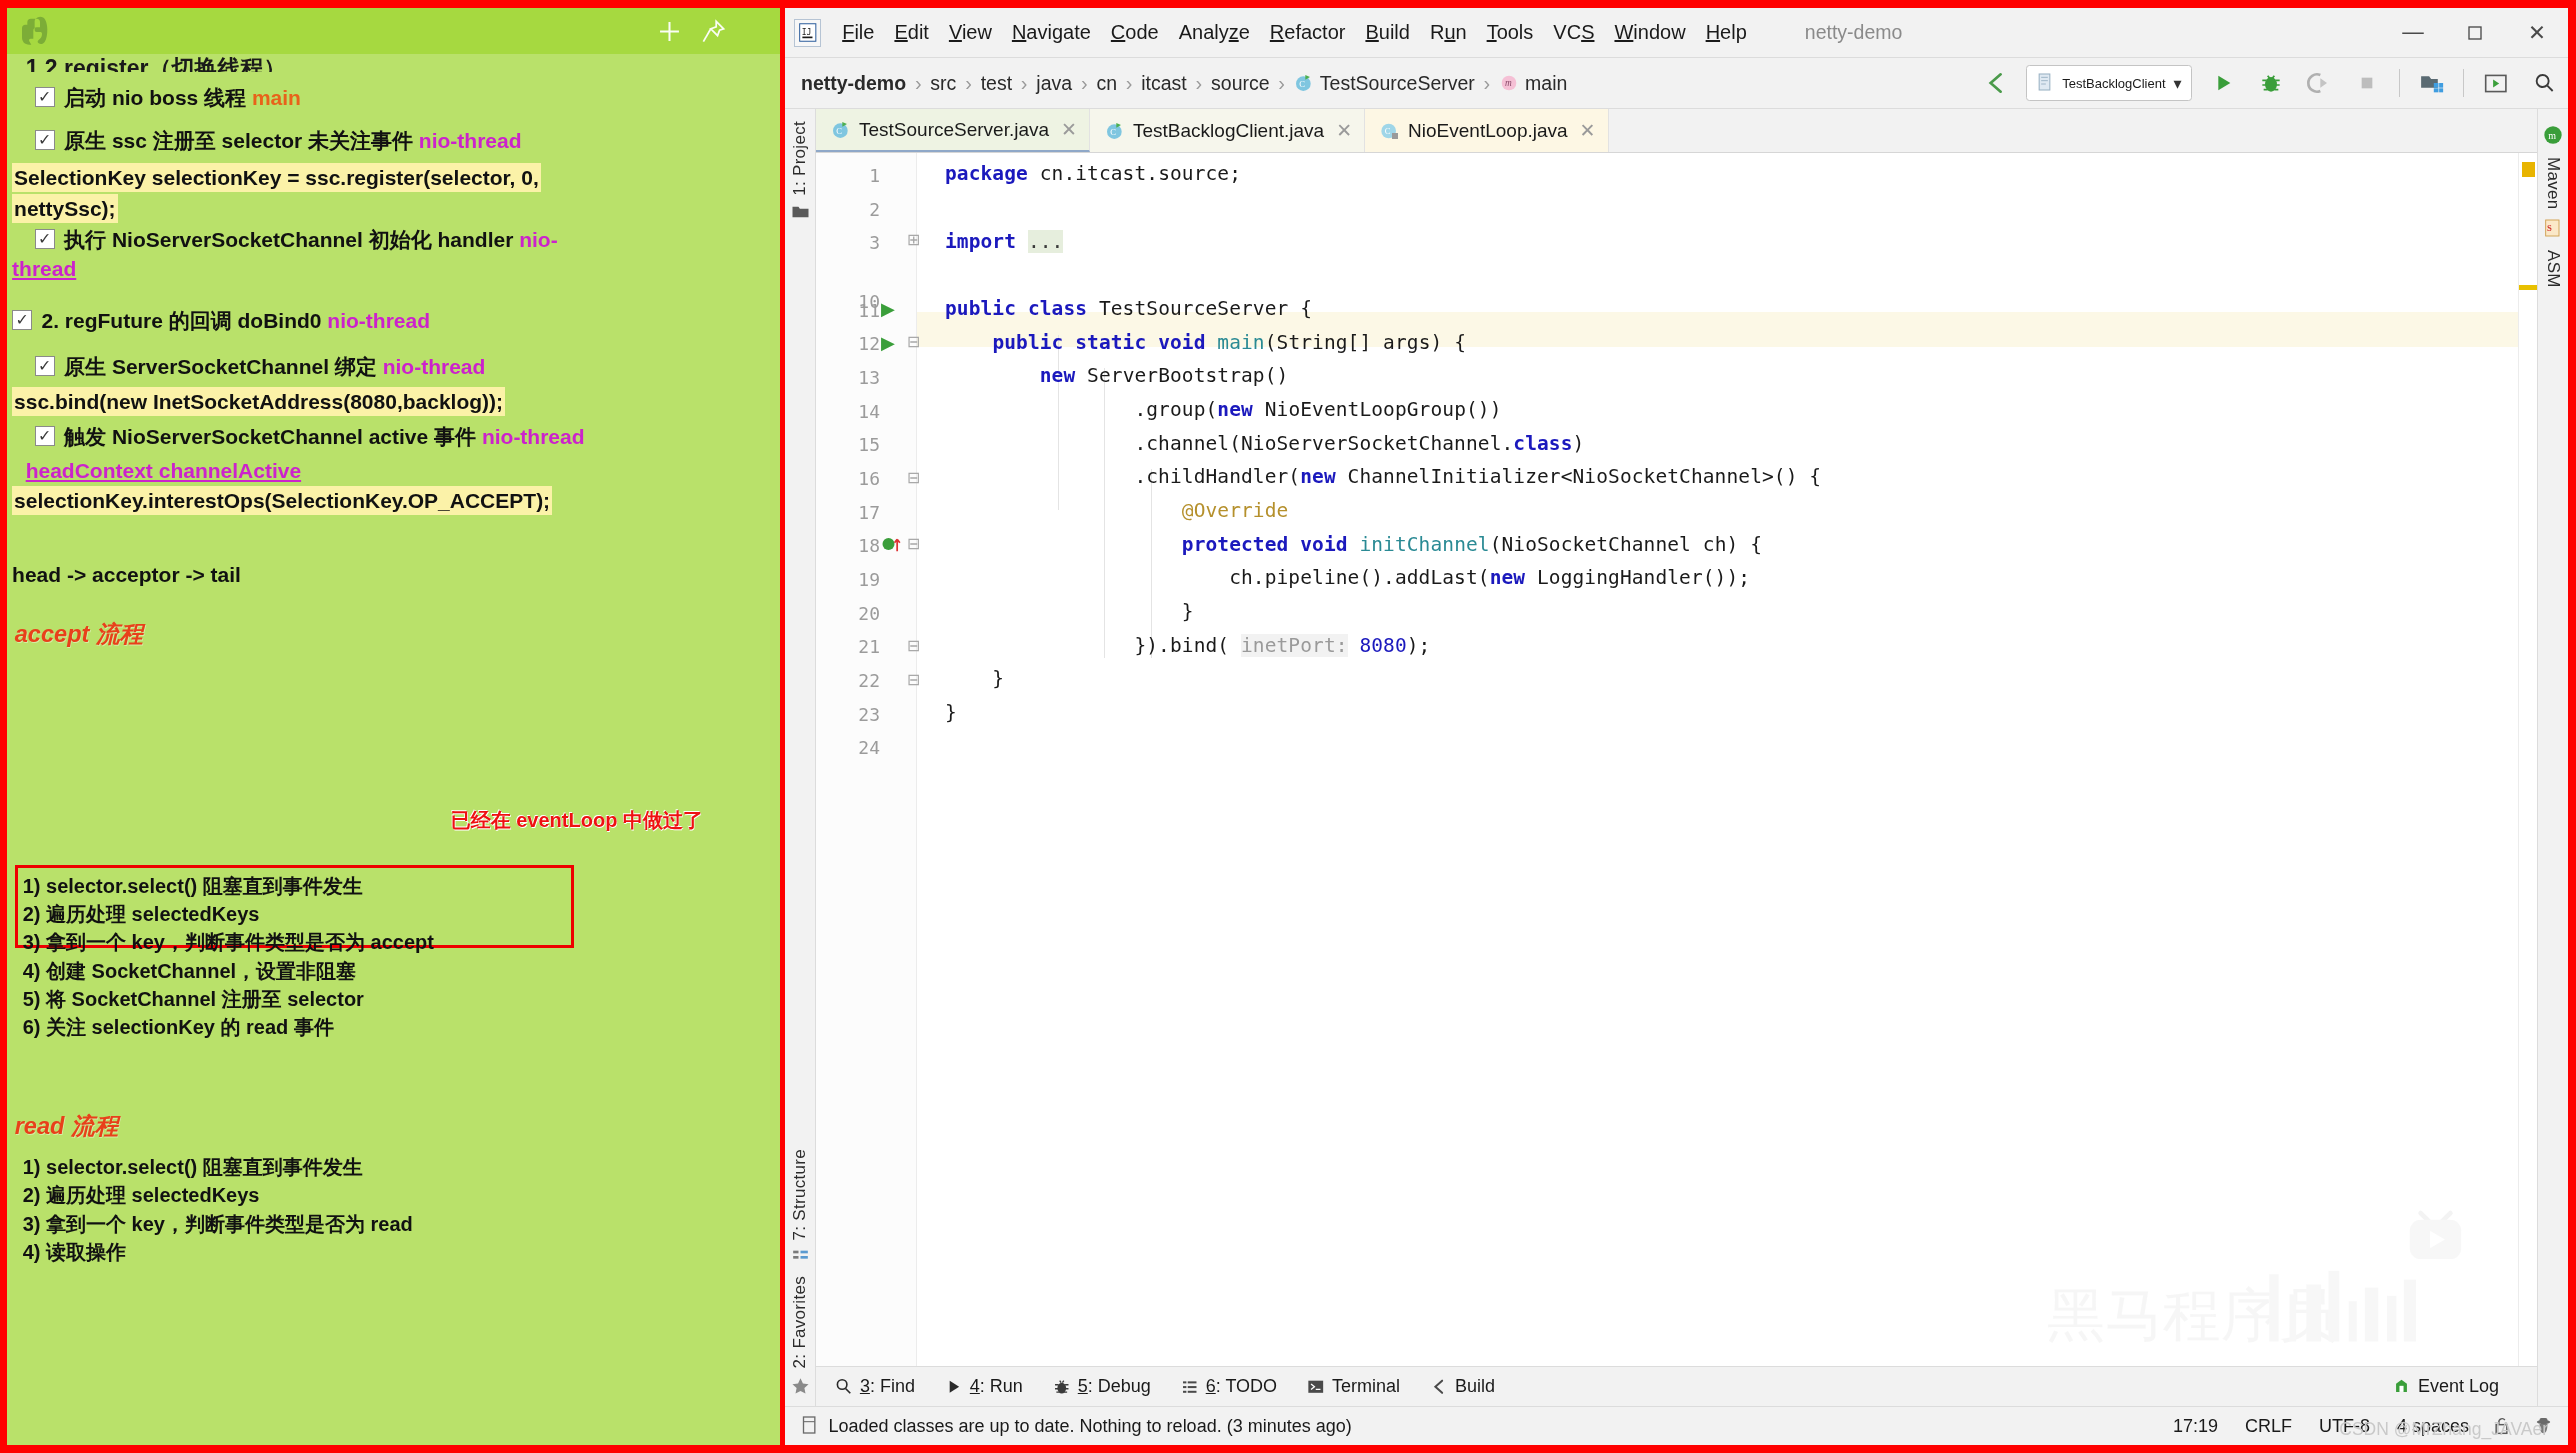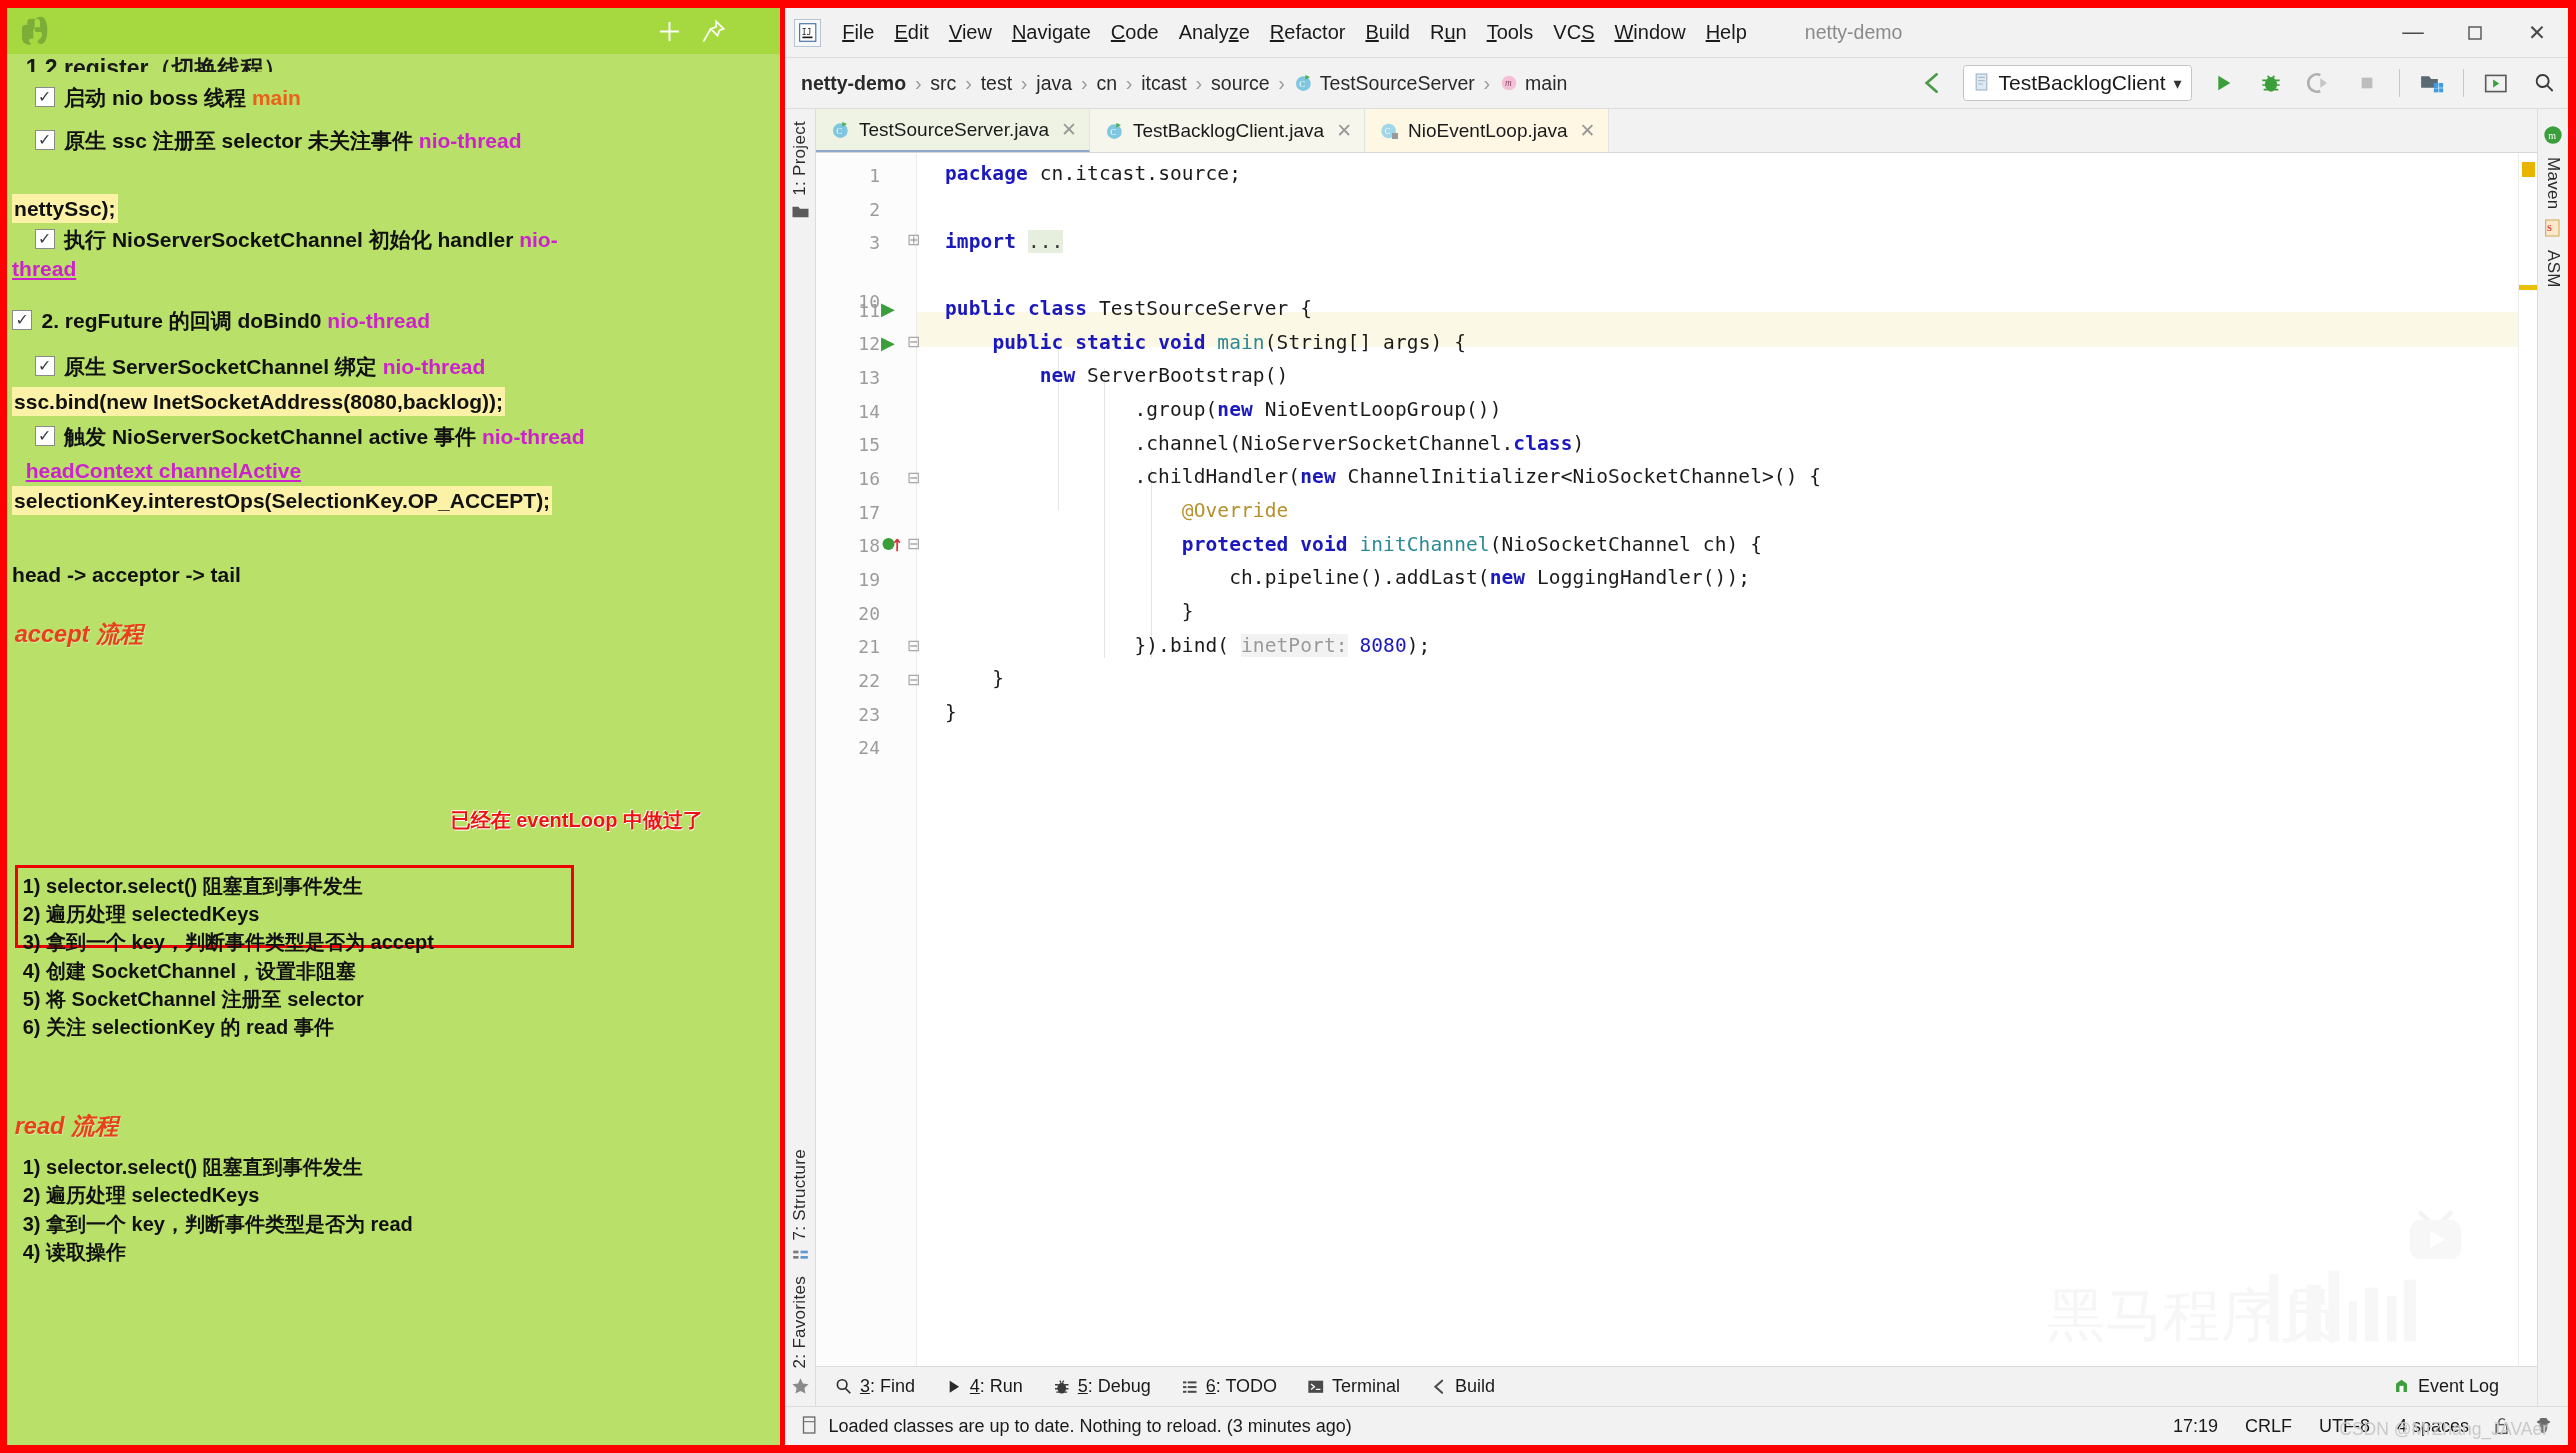--- a/index.html
+++ b/index.html
@@ -148,21 +148,21 @@
   #navbar .spacer { flex: 1; }
   .tb-icon {
     width: 44px; height: 40px; display:flex; align-items:center; justify-content:center;
     margin: 0 2px;
   }
   #runconfig {
     display: flex; align-items: center; height: 36px;
     background: #ffffff; border: 0.7px solid #c4c4c4; border-radius: 3.4px;
     padding: 0 9.4px 0 8px; margin: 0 6.7px;
   }
-  #runconfig .rc-label { font-size: 21px; color: #1a1a1a; margin: 0 8px; white-space: nowrap; }
+  #runconfig .rc-label { font-size: 13px; color: #1a1a1a; margin: 0 8px; white-space: nowrap; }
   .sep-v { width: 0.7px; height: 28px; background: #c8c8c8; margin: 0 8px; }
 
   
   #ide-main { flex: 1; display: flex; min-height: 0; }
 
   .vbar {
     width: 31px; background: #f2f2f2;
     display: flex; flex-direction: column; align-items: center;
     border-right: 0.7px solid #dcdcdc;
     padding-top: 12px;
@@ -309,20 +309,21 @@
       <div class="cbrow" style="left:28px; top:30px;">
         <div class="cbox"></div>
         <div class="cbtext"><span>启动 nio boss 线程 </span><span class="mainword">main</span></div>
       </div>
 
       <div class="cbrow" style="left:28px; top:73px;">
         <div class="cbox"></div>
         <div class="cbtext"><span>原生 ssc 注册至 selector 未关注事件 </span><span class="th">nio-thread</span></div>
       </div>
 
+      <div class="codehl" style="left:5.4px; top:109px;">SelectionKey selectionKey = ssc.register(selector, 0,</div>
       <div class="codehl" style="left:5.4px; top:140px;">nettySsc);</div>
 
       <div class="cbrow" style="left:28px; top:172px;">
         <div class="cbox"></div>
         <div class="cbtext"><span>执行 NioServerSocketChannel 初始化 handler </span><span class="th">nio-</span></div>
       </div>
       <div class="magenta-line" style="left:5.4px; top:203px;">thread</div>
 
       <div class="cbrow" style="left:5.4px; top:253px;">
         <div class="cbox"></div>

